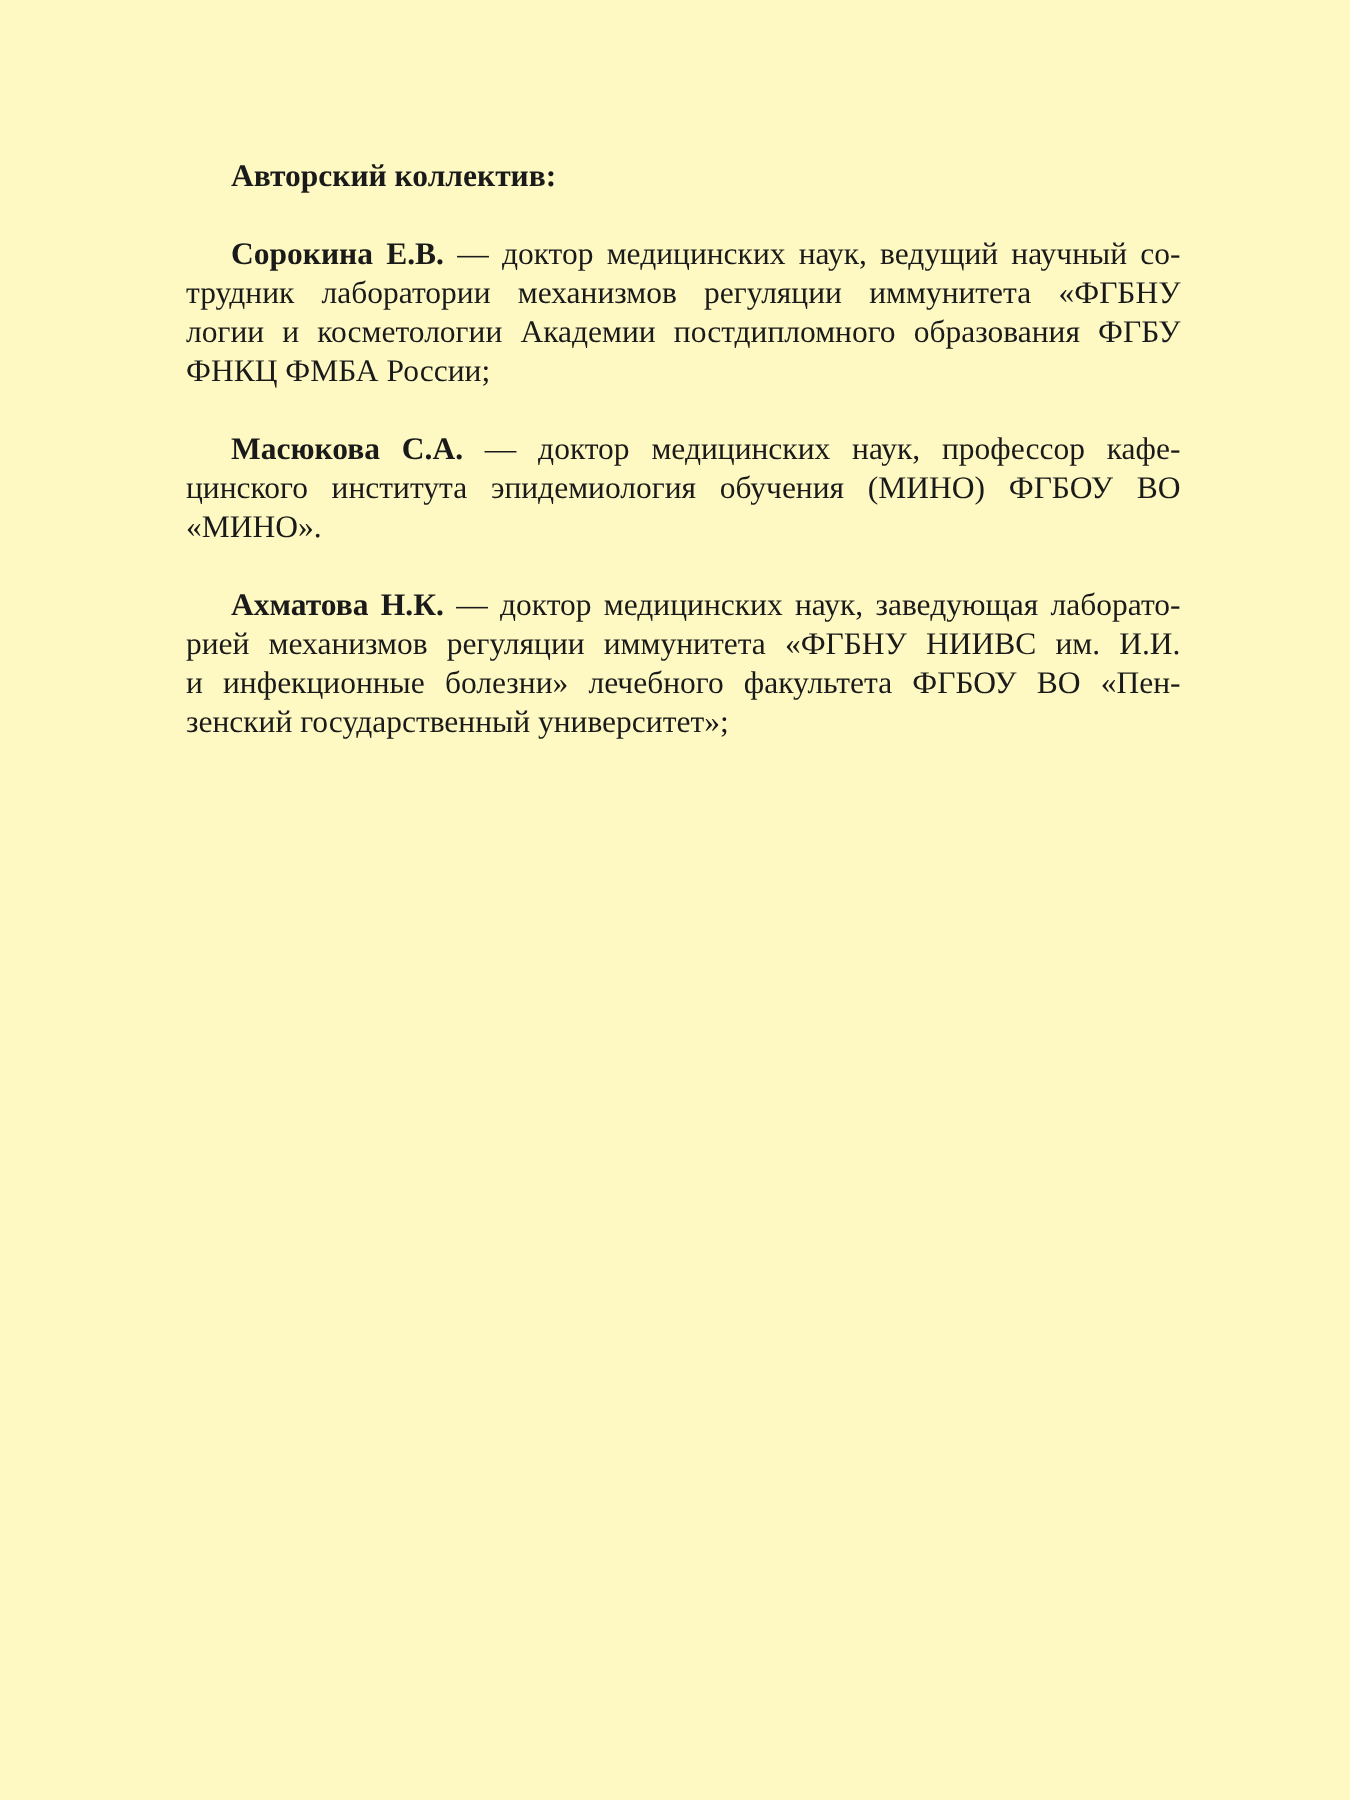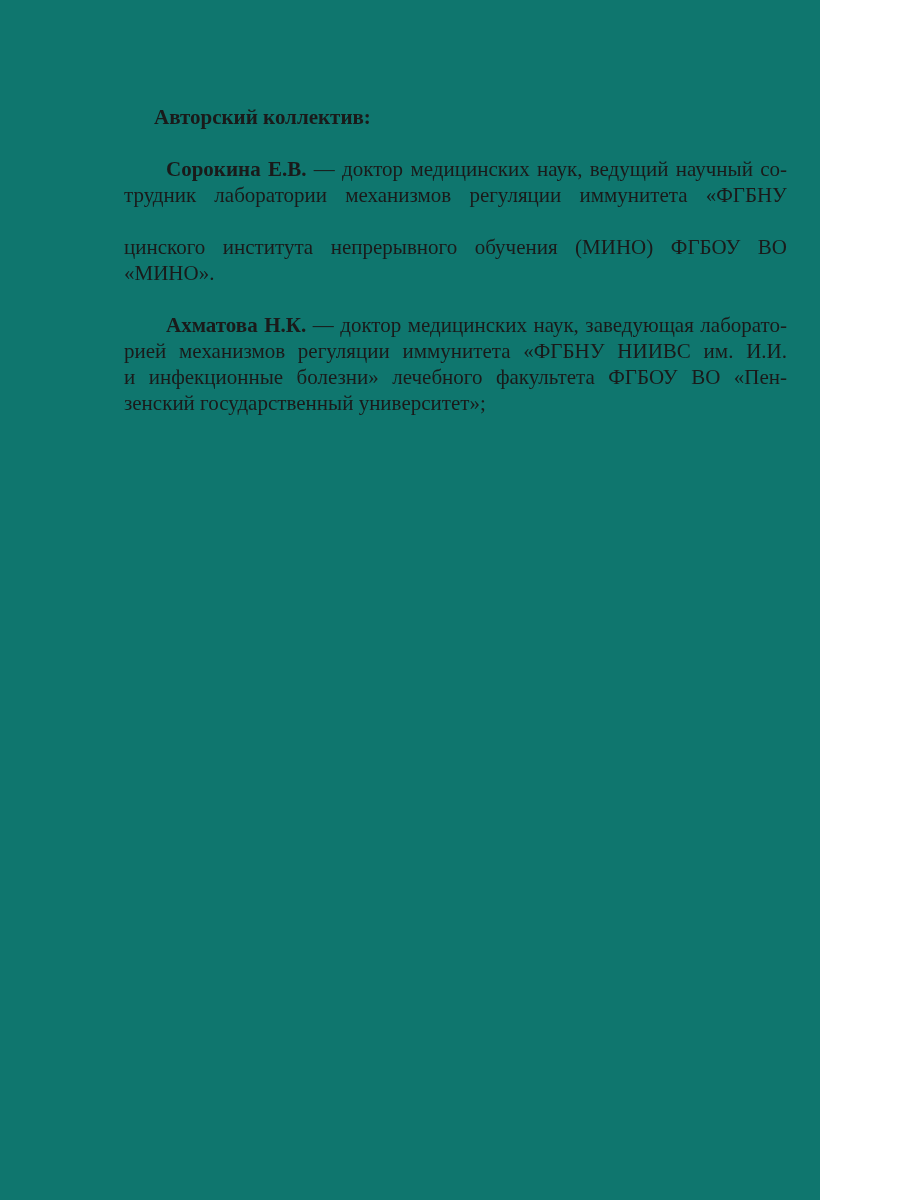--- a/index.html
+++ b/index.html
@@ -2,23 +2,23 @@
 <html lang="ru"><head>
 <meta charset="utf-8">
 <style>
   html, body {
     margin: 0;
     padding: 0;
     background: #ffffff;
   }
   .page {
     position: relative;
-    width: 820px;
+    width: 900px;
     height: 1200px;
-    background: #0f766e;
+    background: #fef9c3;
     overflow: hidden;
   }
   .text-block {
     position: absolute;
     left: 124px;
     top: 104px;
     width: 663px;
     font-family: "Liberation Serif", "DejaVu Serif", serif;
     font-size: 21px;
     line-height: 26px;
@@ -38,37 +38,39 @@
     text-align-last: justify;
   }
   .line.first {
     text-indent: 30px;
   }
   .line.last {
     text-align-last: left;
   }
   .author-name {
     font-weight: bold;
-    margin-left: 12px;
   }
 </style>
 </head>
 <body>
 
 <div class="page">
   <div class="text-block">
     <p class="heading">Авторский коллектив:</p>
 
     <div class="para">
         <div class="line first"><span class="author-name">Сорокина Е.В.</span> — доктор медицинских наук, ведущий научный со-</div>
         <div class="line">трудник лаборатории механизмов регуляции иммунитета «ФГБНУ</div>
+        <div class="line">логии и косметологии Академии постдипломного образования ФГБУ</div>
+        <div class="line last">ФНКЦ ФМБА России;</div>
       </div>
 
     <div class="para">
-        <div class="line">цинского института непрерывного обучения (МИНО) ФГБОУ ВО</div>
+        <div class="line first"><span class="author-name">Масюкова С.А.</span> — доктор медицинских наук, профессор кафе-</div>
+        <div class="line">цинского института эпидемиология обучения (МИНО) ФГБОУ ВО</div>
         <div class="line last">«МИНО».</div>
       </div>
 
     <div class="para">
         <div class="line first"><span class="author-name">Ахматова Н.К.</span> — доктор медицинских наук, заведующая лаборато-</div>
         <div class="line">рией механизмов регуляции иммунитета «ФГБНУ НИИВС им. И.И.</div>
         <div class="line">и инфекционные болезни» лечебного факультета ФГБОУ ВО «Пен-</div>
         <div class="line last">зенский государственный университет»;</div>
       </div>
   </div>

